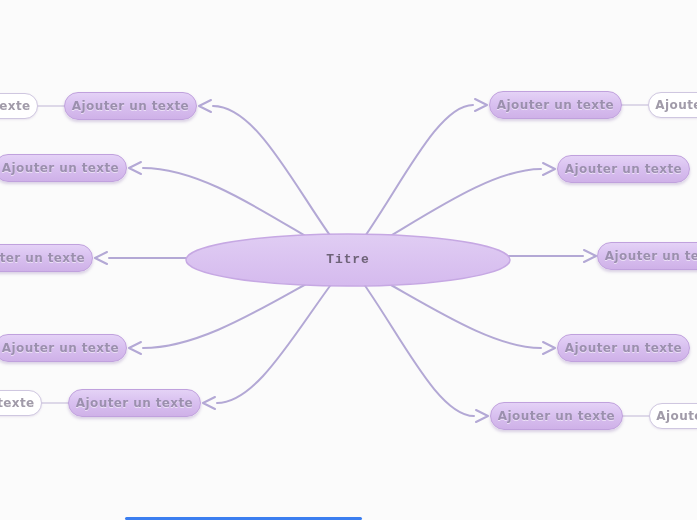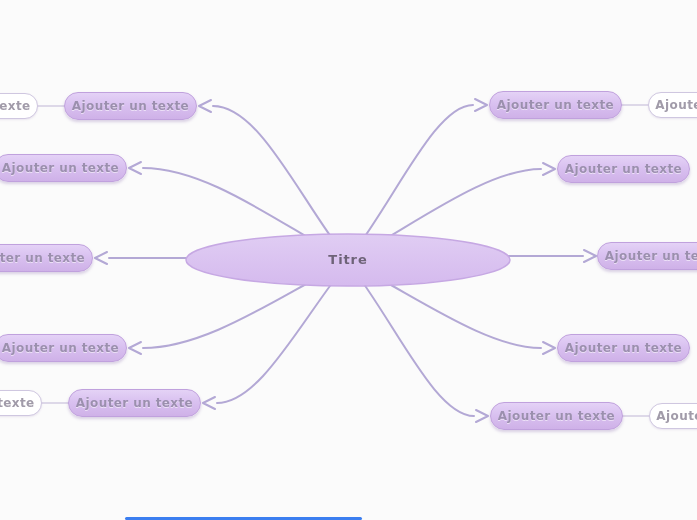--- a/index.html
+++ b/index.html
@@ -36,20 +36,21 @@
     box-shadow:0 1px 2px rgba(140,110,175,.15);
     border-radius:13px;
   }
   .center-label{
     position:absolute;left:248px;top:248px;
     width:200px;height:24px;line-height:24px;
     text-align:center;
     font-size:13px;font-weight:bold;letter-spacing:.9px;
     color:#6e6378;
     cursor:pointer;
+    font-family:Liberation Mono, monospace;
   }
   .hscroll{
     position:absolute;left:125px;top:517px;
     width:237px;height:3px;
     background:#3b7ef0;border-radius:2px;
     cursor:pointer;
   }
 </style>
 </head>
 <body>

